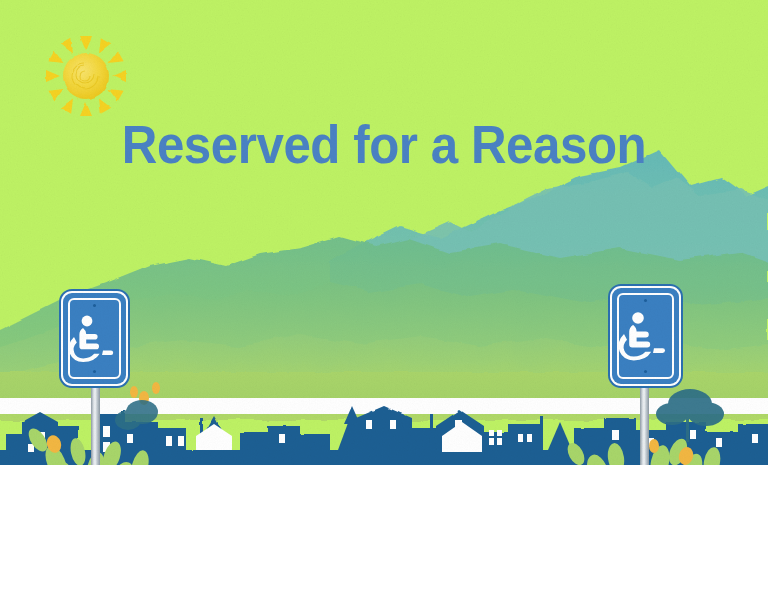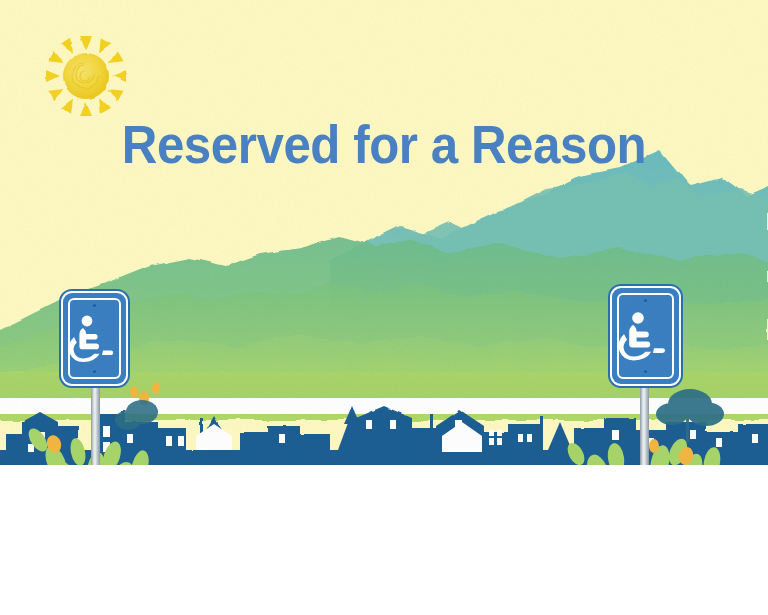--- a/index.html
+++ b/index.html
@@ -6,21 +6,21 @@
   html,body{margin:0;padding:0;background:#ffffff;}
   body{
     font-family:"Liberation Sans", sans-serif;
     -webkit-font-smoothing:antialiased;
   }
   #poster{
     position:relative;
     width:768px;
     height:465px;
     overflow:hidden;
-    background:#fef9c3;
+    background:#bef264;
   }
   
   .layer{position:absolute;left:0;top:0;width:768px;height:615px;}
 
   
   #sun{
     position:absolute;left:36px;top:26px;width:100px;height:100px;
   }
   
   #title{

